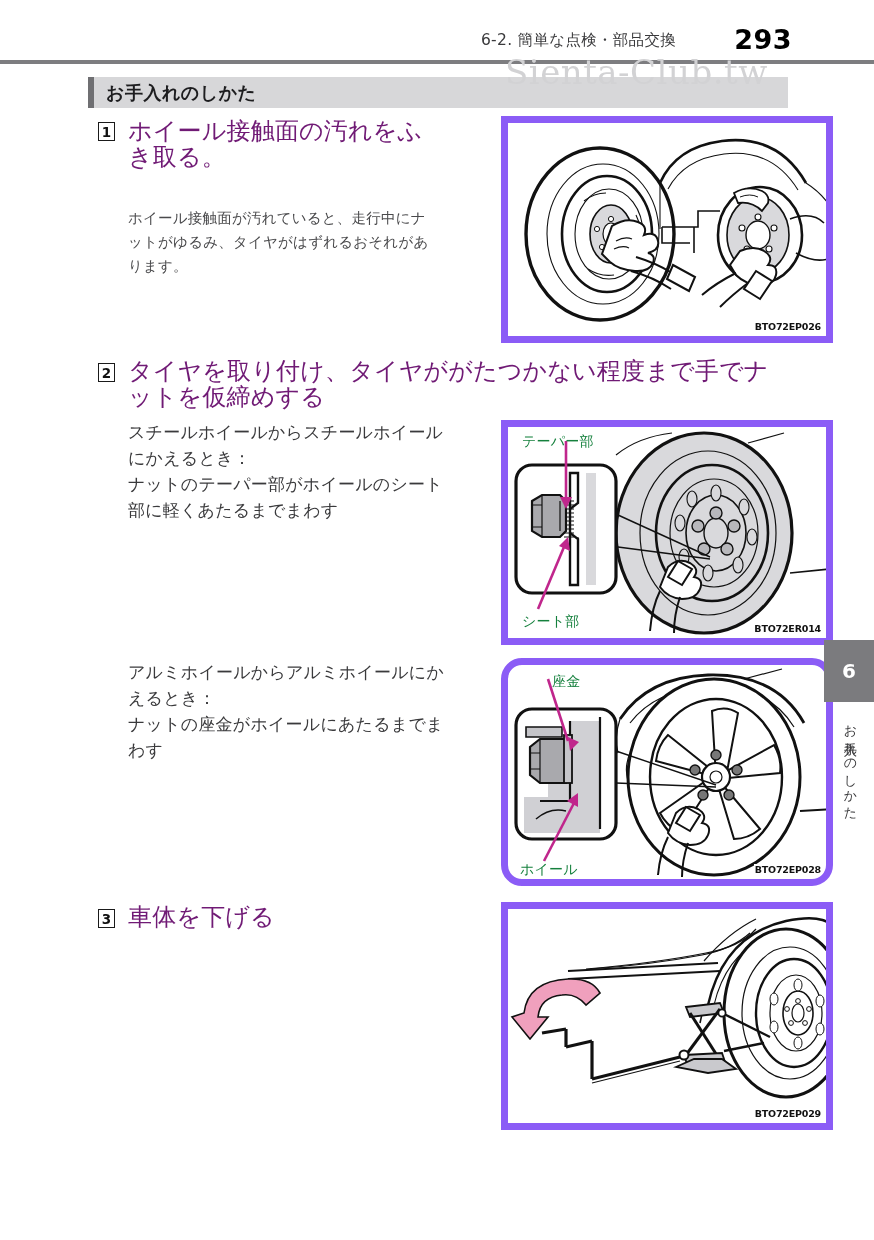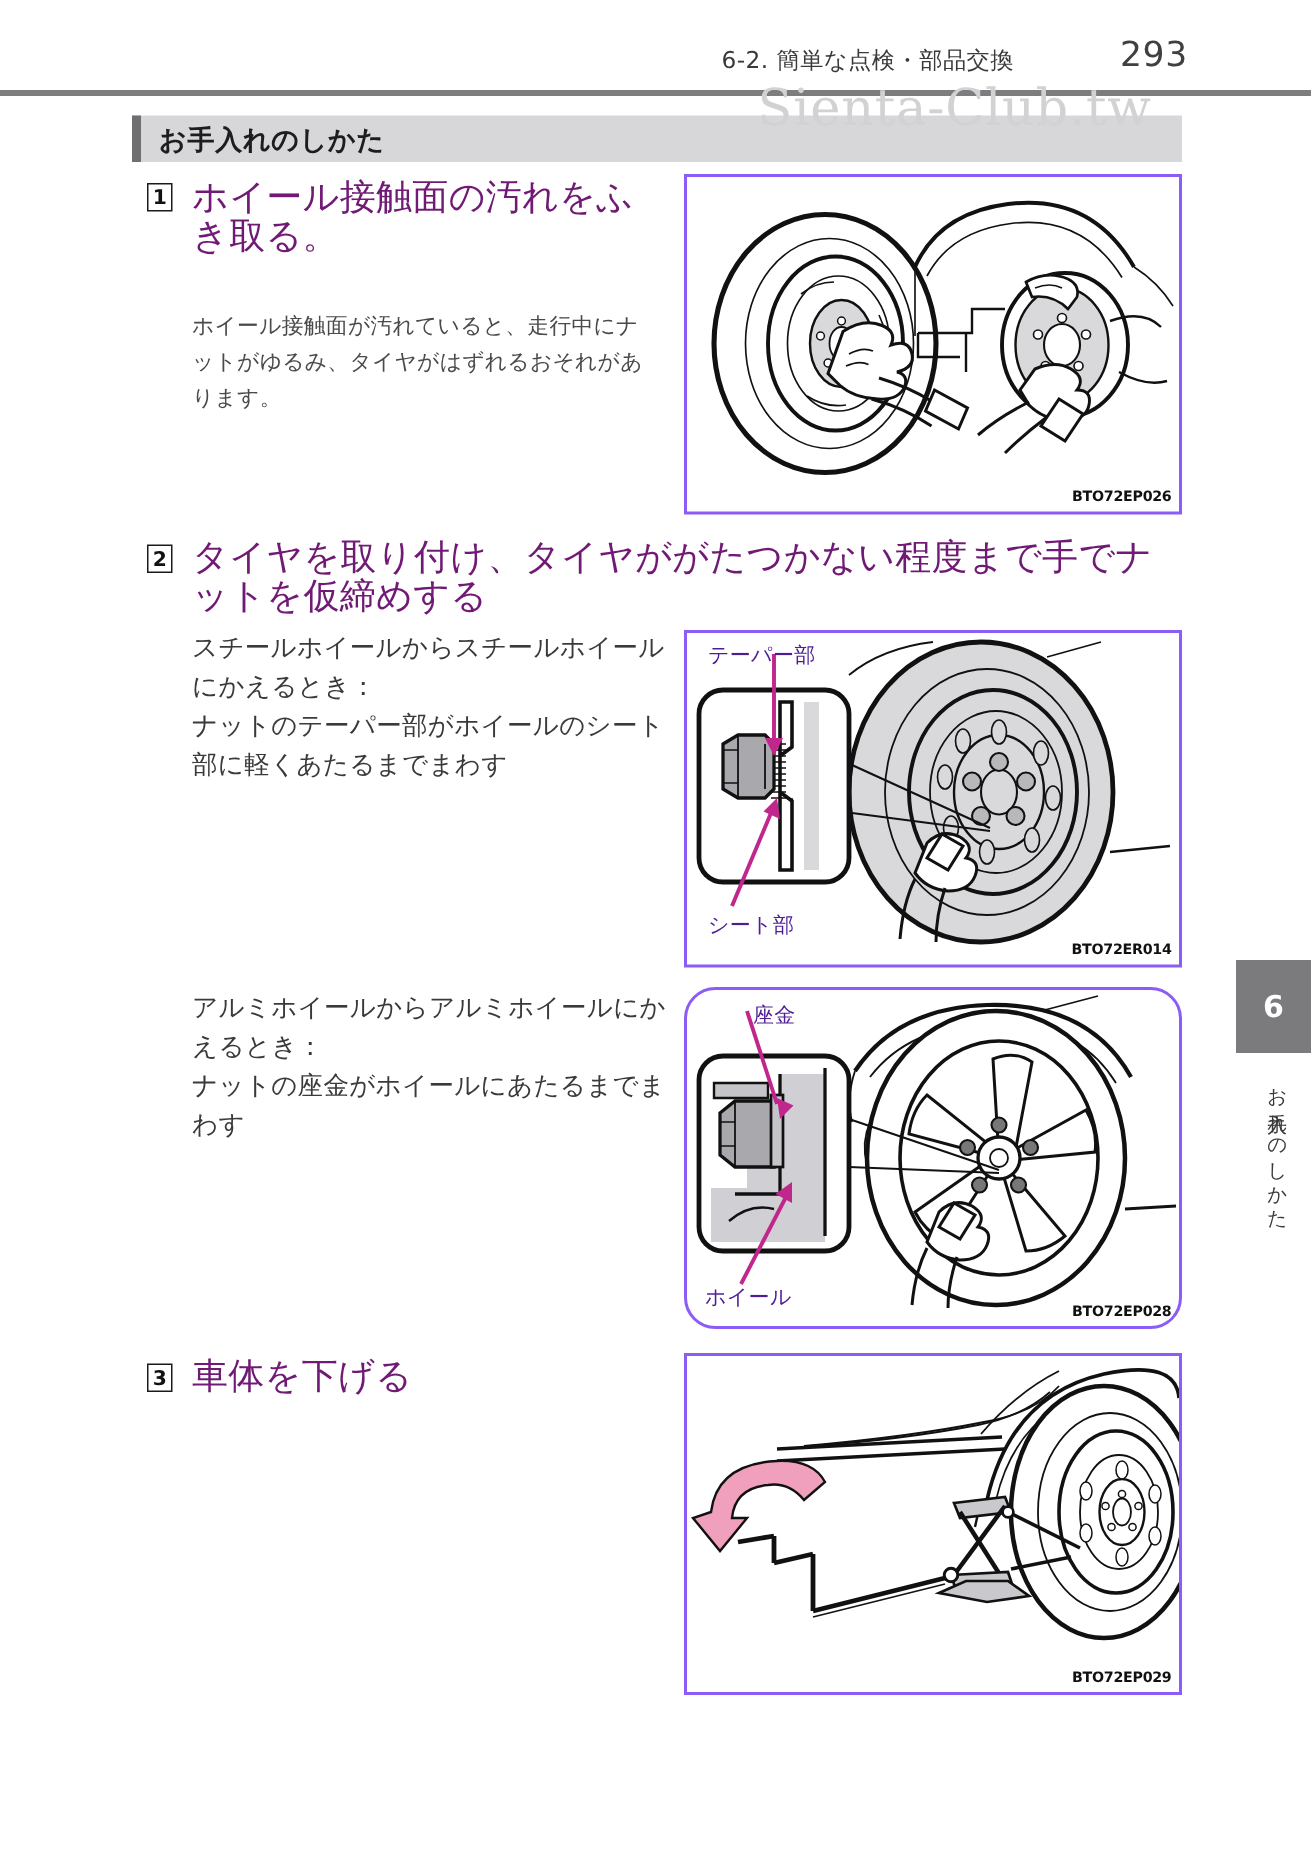--- a/index.html
+++ b/index.html
@@ -45,23 +45,23 @@
     top: 30px;
     font-size: 15.5px;
     color: #3a3a3c;
     white-space: nowrap;
     letter-spacing: 0.3px;
   }
   .header-pageno {
     position: absolute;
     right: 62px;
     top: 24px;
-    font-size: 23px;
-    font-weight: normal;
-    color: #404040;
+    font-size: 27px;
+    font-weight: bold;
+    color: #000000;
     letter-spacing: 0.5px;
   }
   .header-rule {
     position: absolute;
     left: 0;
     top: 60px;
     width: 874px;
     height: 4px;
     background: #7d7d80;
   }
@@ -138,24 +138,25 @@
   .step2-sub-a{ position: absolute; left: 128px; top: 419px; width: 320px; }
   .step2-sub-b{ position: absolute; left: 128px; top: 659px; width: 320px; }
 
   
   .step3-num  { position: absolute; left: 98px;  top: 909px; }
   .step3-head { position: absolute; left: 128px; top: 904px; width: 320px; }
 
   
   .figure {
     position: absolute;
-    border: 2px solid #8b5cf6;
+    border: 7px solid #8b5cf6;
     background: #ffffff;
     box-sizing: border-box;
     overflow: hidden;
+    margin-left: 45px;
   }
   .fig1 { left: 456px; top: 116px; width: 332px; height: 227px; }
   .fig2 { left: 456px; top: 420px; width: 332px; height: 225px; }
   .fig3 { left: 456px; top: 658px; width: 332px; height: 228px; border-radius: 21px; }
   .fig4 { left: 456px; top: 902px; width: 332px; height: 228px; }
 
   .fig-code {
     position: absolute;
     right: 4px;
     bottom: 4px;
@@ -164,21 +165,21 @@
     font-family: "DejaVu Sans", "Liberation Sans", sans-serif;
     color: #111;
     letter-spacing: -0.2px;
     background: #fff;
     padding: 0 1px;
   }
 
   .fig-label {
     position: absolute;
     font-size: 14px;
-    color: #4c1d95;
+    color: #15803d;
     white-space: nowrap;
     letter-spacing: 0.2px;
   }
 
   
   .side-tab-box {
     position: absolute;
     left: 824px;
     top: 640px;
     width: 50px;

